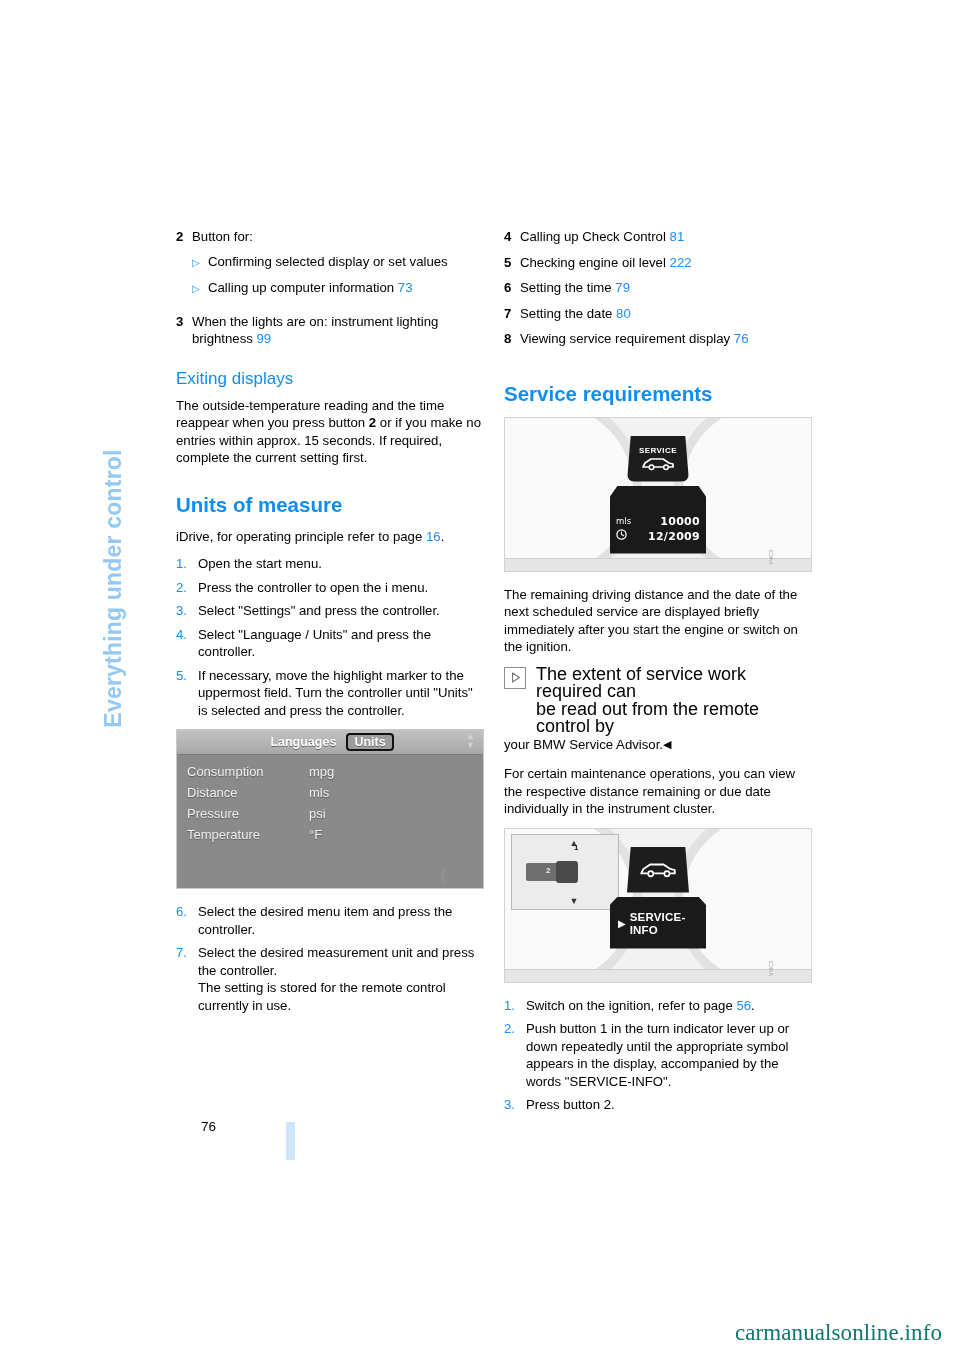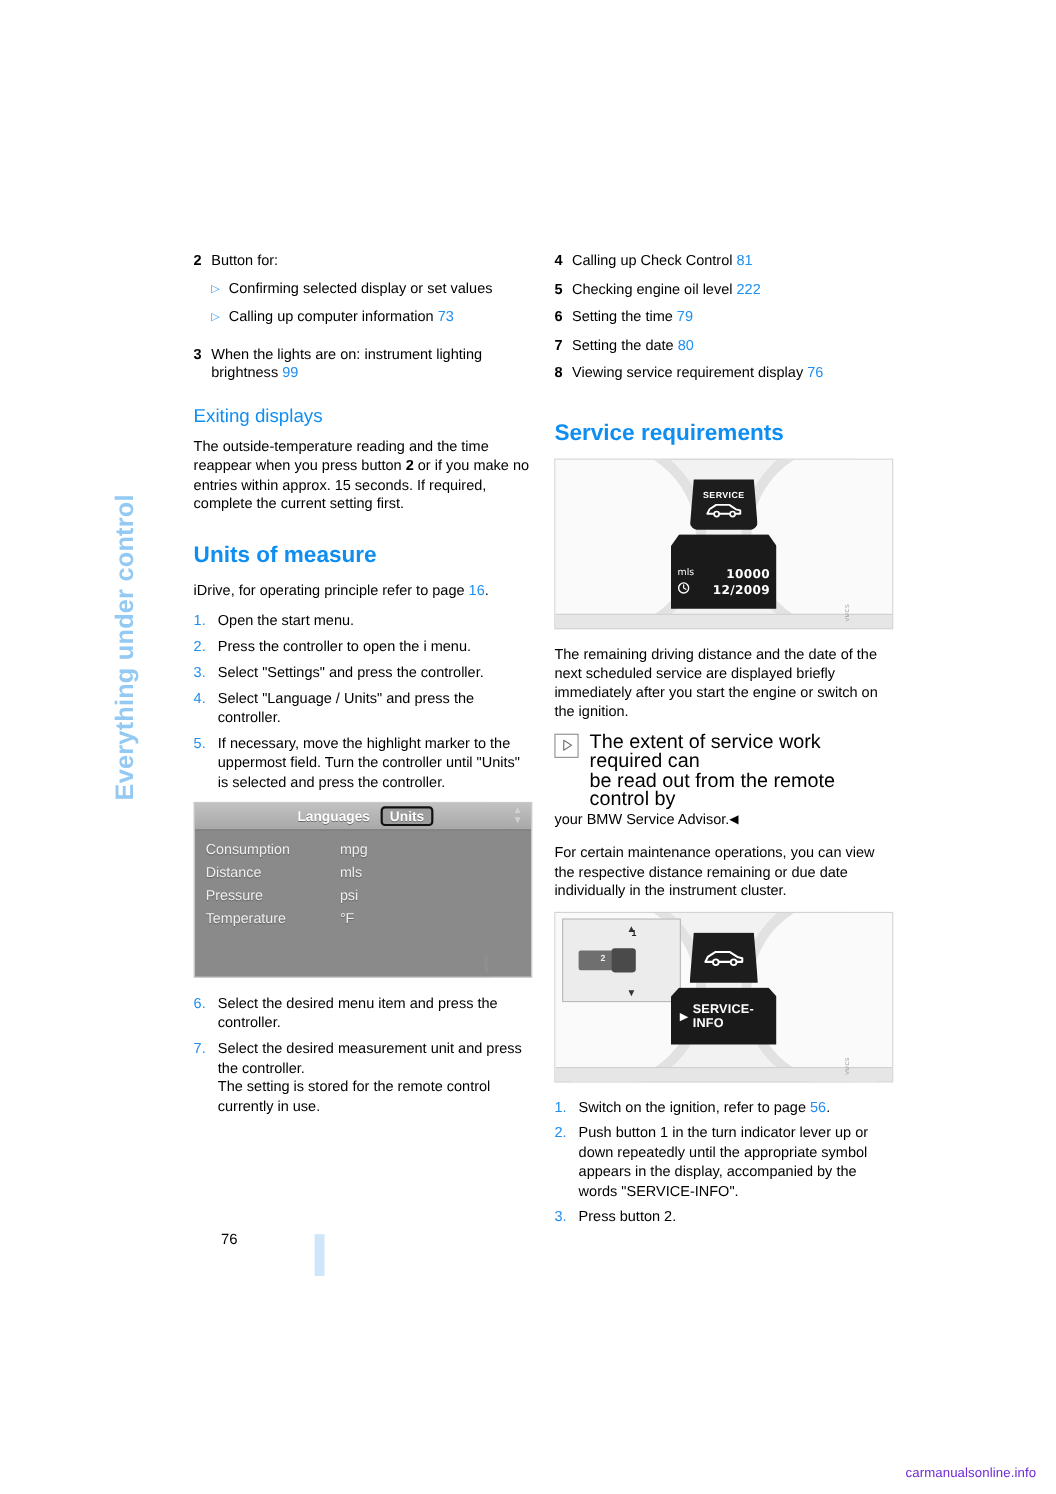--- a/index.html
+++ b/index.html
@@ -336,23 +336,24 @@
   }
   .page-tab-mark {
     position: absolute;
     left: 286px; top: 1122px;
     width: 9px; height: 38px;
     background: #cfe6fa;
   }
   .watermark {
     position: absolute;
     right: 18px; bottom: 12px;
-    font-size: 12px;
-    color: #6d28d9;
+    font-size: 23px;
+    color: #0f766e;
     letter-spacing: 0.1px;
+    font-family: Liberation Serif, serif;
   }
 </style>
 </head>
 <body>
 
 <div class="page">
 
   <div class="chapter-tab">
     <span>Everything under control</span>
   </div>

